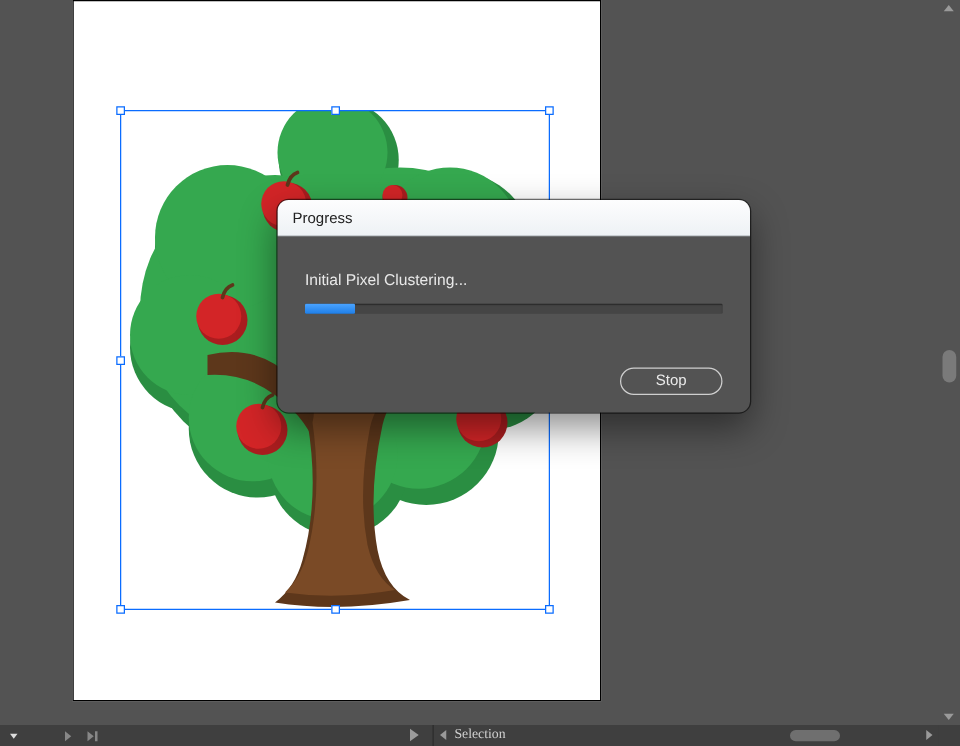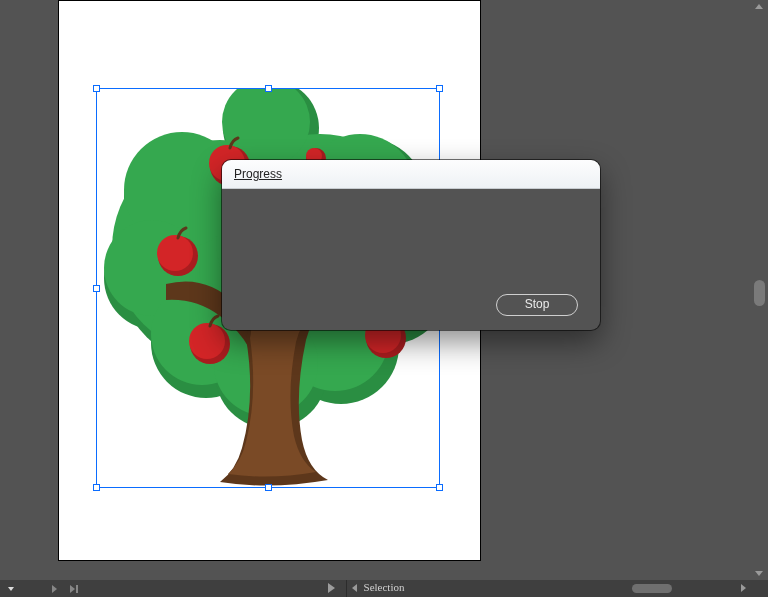--- a/index.html
+++ b/index.html
@@ -19,21 +19,21 @@
   .h-tl{left:-4px;top:-4px;} .h-t{left:50%;top:-4px;margin-left:-3px;}
   .h-tr{right:-4px;top:-4px;} .h-l{left:-4px;top:50%;margin-top:-3px;}
   .h-r{right:-4px;top:50%;margin-top:-3px;} .h-bl{left:-4px;bottom:-4px;}
   .h-b{left:50%;bottom:-4px;margin-left:-3px;} .h-br{right:-4px;bottom:-4px;}
 
   
   .art{position:absolute;left:96px;top:88px;width:344px;height:400px;}
 
   
   .dialog{position:absolute;left:222px;top:160px;width:378px;height:170px;background:#535353;border-radius:9px;box-shadow:0 12px 30px rgba(0,0,0,0.45),0 0 0 1px rgba(0,0,0,0.55);overflow:hidden;}
-  .dlg-title{height:28px;background:linear-gradient(#fdfdfe,#eef2f5);border-bottom:1px solid #c8cdd1;padding-left:12px;font-size:12px;color:#222;display:flex;align-items:center;text-decoration:underline;}
+  .dlg-title{height:28px;background:linear-gradient(#fdfdfe,#eef2f5);border-bottom:1px solid #c8cdd1;padding-left:12px;font-size:12px;color:#222;display:flex;align-items:center;}
   .dlg-body{padding:28px 22px 0 22px;color:#e8e8e8;font-size:12.5px;}
   .progressbar{margin-top:12px;height:8px;background:#454545;border-radius:1px;position:relative;box-shadow:inset 0 1px 1px rgba(0,0,0,.4);}
   .progressbar .fill{position:absolute;left:0;top:0;height:100%;width:12%;background:linear-gradient(#4aa3ff,#1f7fe8);border-radius:1px;}
   .dlg-btn{position:absolute;right:22px;bottom:14px;width:80px;height:20px;border:1px solid #cfcfcf;border-radius:11px;background:transparent;color:#eaeaea;font-size:12px;text-align:center;line-height:18px;cursor:pointer;}
 
   
   .statusbar{position:absolute;left:0;bottom:0;width:768px;height:17px;background:#3f3f3f;font-size:11px;color:#d0d0d0;}
   .sb-left{position:absolute;left:0;top:0;height:100%;width:36px;display:flex;align-items:center;}
   .sb-caret{width:0;height:0;border-left:3px solid transparent;border-right:3px solid transparent;border-top:4px solid #ddd;margin-left:8px;}
   .sb-btn{height:100%;width:20px;display:flex;align-items:center;justify-content:center;}
@@ -127,20 +127,26 @@
 </div>
 
 <div class="vscroll">
   <div class="up-arrow"></div>
   <div class="thumb"></div>
   <div class="dn-arrow"></div>
 </div>
 
 <div class="dialog">
   <div class="dlg-title">Progress</div>
+  <div class="dlg-body">
+    <div>Initial Pixel Clustering...</div>
+    <div class="progressbar">
+      <div class="fill" style="width: 12%;"></div>
+    </div>
+  </div>
   <div class="dlg-btn">Stop</div>
 </div>
 
 <div class="statusbar">
   <div class="sb-left">
     <div class="sb-caret"></div>
   </div>
   <div style="position:absolute;left:44px;top:0;height:100%;display:flex;">
     <div class="sb-btn">
         <div class="play-sm"></div>

